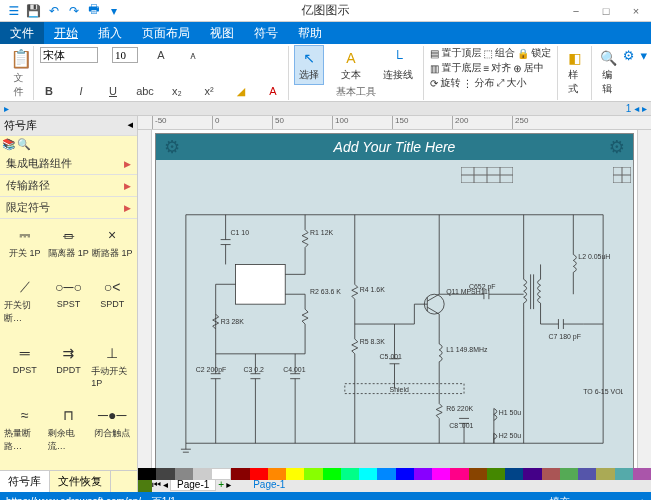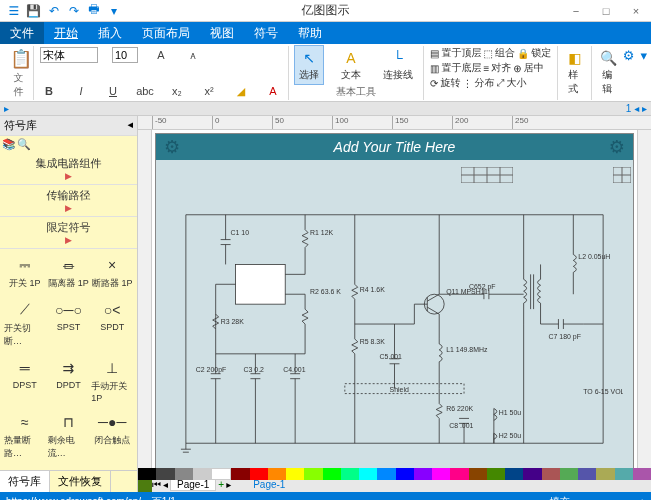--- a/index.html
+++ b/index.html
@@ -25,21 +25,21 @@
 .big-tool { display: flex; flex-direction: column; align-items: center; padding: 2px 4px; font-size: 10px; color: #333; }
 .big-tool.active { background: #cce4f7; outline: 1px solid #7eb4ea; }
 .big-tool .ico { width: 20px; height: 20px; display: flex; align-items: center; justify-content: center; color: #0078d7; font-size: 14px; }
 .small-tool-row { display: flex; flex-direction: column; gap: 1px; font-size: 10px; color: #333; }
 .small-tool-row div { display: flex; gap: 2px; align-items: center; }
 .main-area { display: flex; height: 376px; }
 .sidebar { width: 138px; background: #fef9c3; border-right: 1px solid #ccc; display: flex; flex-direction: column; }
 .sidebar-header { padding: 2px 4px; font-size: 11px; display: flex; justify-content: space-between; border-bottom: 1px solid #ddd; background: #e8e8e8; }
 .search-row { display: flex; padding: 2px; gap: 2px; }
 .search-input { flex: 1; border: 1px solid #aaa; font-size: 11px; padding: 1px 3px; height: 18px; }
-.cat-item { padding: 3px 6px; font-size: 11px; border-bottom: 1px solid #e0e0e0; display: flex; justify-content: space-between; align-items: center; flex-direction: column; }
+.cat-item { padding: 3px 6px; font-size: 11px; border-bottom: 1px solid #e0e0e0; display: flex; justify-content: space-between; align-items: center; }
 .cat-item.orange { color: #333; }
 .cat-item .expand { color: #d9534f; font-size: 9px; }
 .symbols-grid { display: grid; grid-template-columns: repeat(3, 1fr); gap: 2px; padding: 4px; overflow: auto; flex: 1; }
 .symbol-cell { display: flex; flex-direction: column; align-items: center; font-size: 9px; color: #333; }
 .symbol-cell .sym { width: 32px; height: 24px; display: flex; align-items: center; justify-content: center; font-size: 14px; color: #333; }
 .sidebar-tabs { display: flex; border-top: 1px solid #ccc; font-size: 11px; }
 .sidebar-tabs div { padding: 3px 8px; border-right: 1px solid #ccc; }
 .sidebar-tabs div.active { background: #fff; }
 .canvas-area { flex: 1; position: relative; background: #4d7c0f; }
 .ruler-h { height: 14px; background: #f0f0f0; border-bottom: 1px solid #ccc; font-size: 8px; display: flex; padding-left: 14px; color: #666; }
@@ -96,21 +96,21 @@
 </div>
 
 <div class="ribbon">
   <div class="ribbon-group" style="width:30px">
     <div class="tool-btn" style="width:24px;height:36px;color:#0078d7;font-size:18px">📋</div>
     <div class="ribbon-group-label">文件</div>
   </div>
   <div class="ribbon-group">
     <div class="ribbon-row">
       <input class="font-select" style="width: 58px;" value="宋体">
-      <input class="font-select" style="width: 26px;" value="10">
+      <input class="font-select" style="width: 26px; font-family: Liberation Serif, serif;" value="10">
       <span class="tool-btn">A</span>
       <span class="tool-btn">ᴀ</span>
     </div>
     <div class="ribbon-row">
       <span class="tool-btn">
           <b>B</b>
         </span>
       <span class="tool-btn">
           <i>I</i>
         </span>

